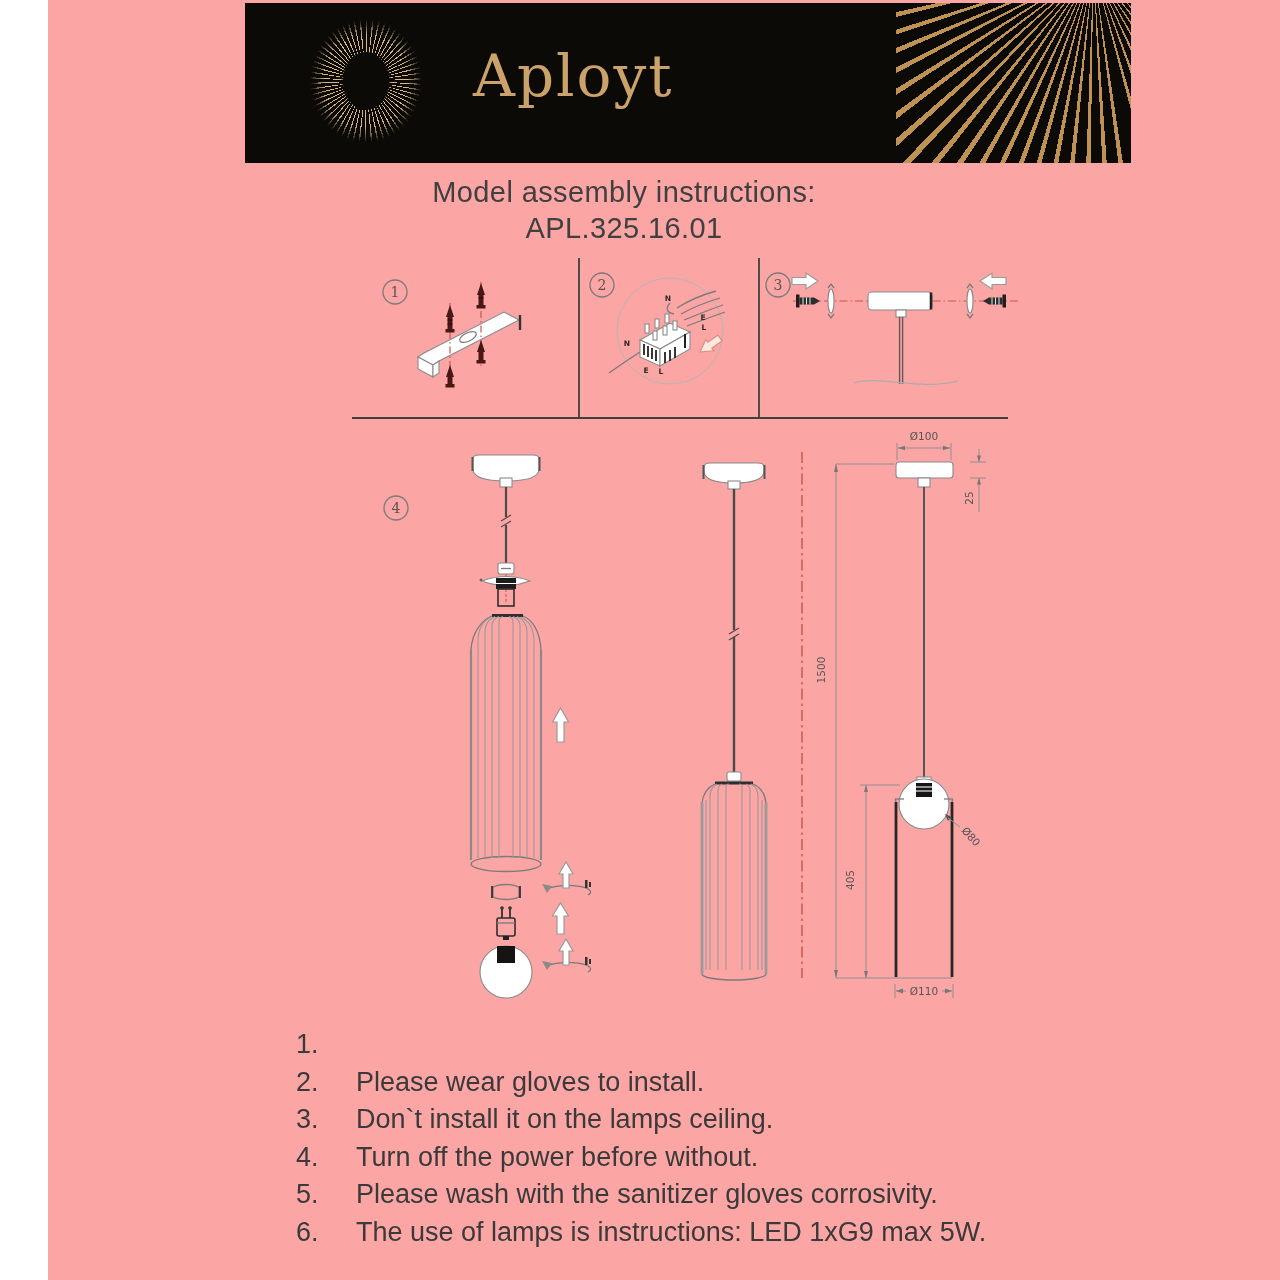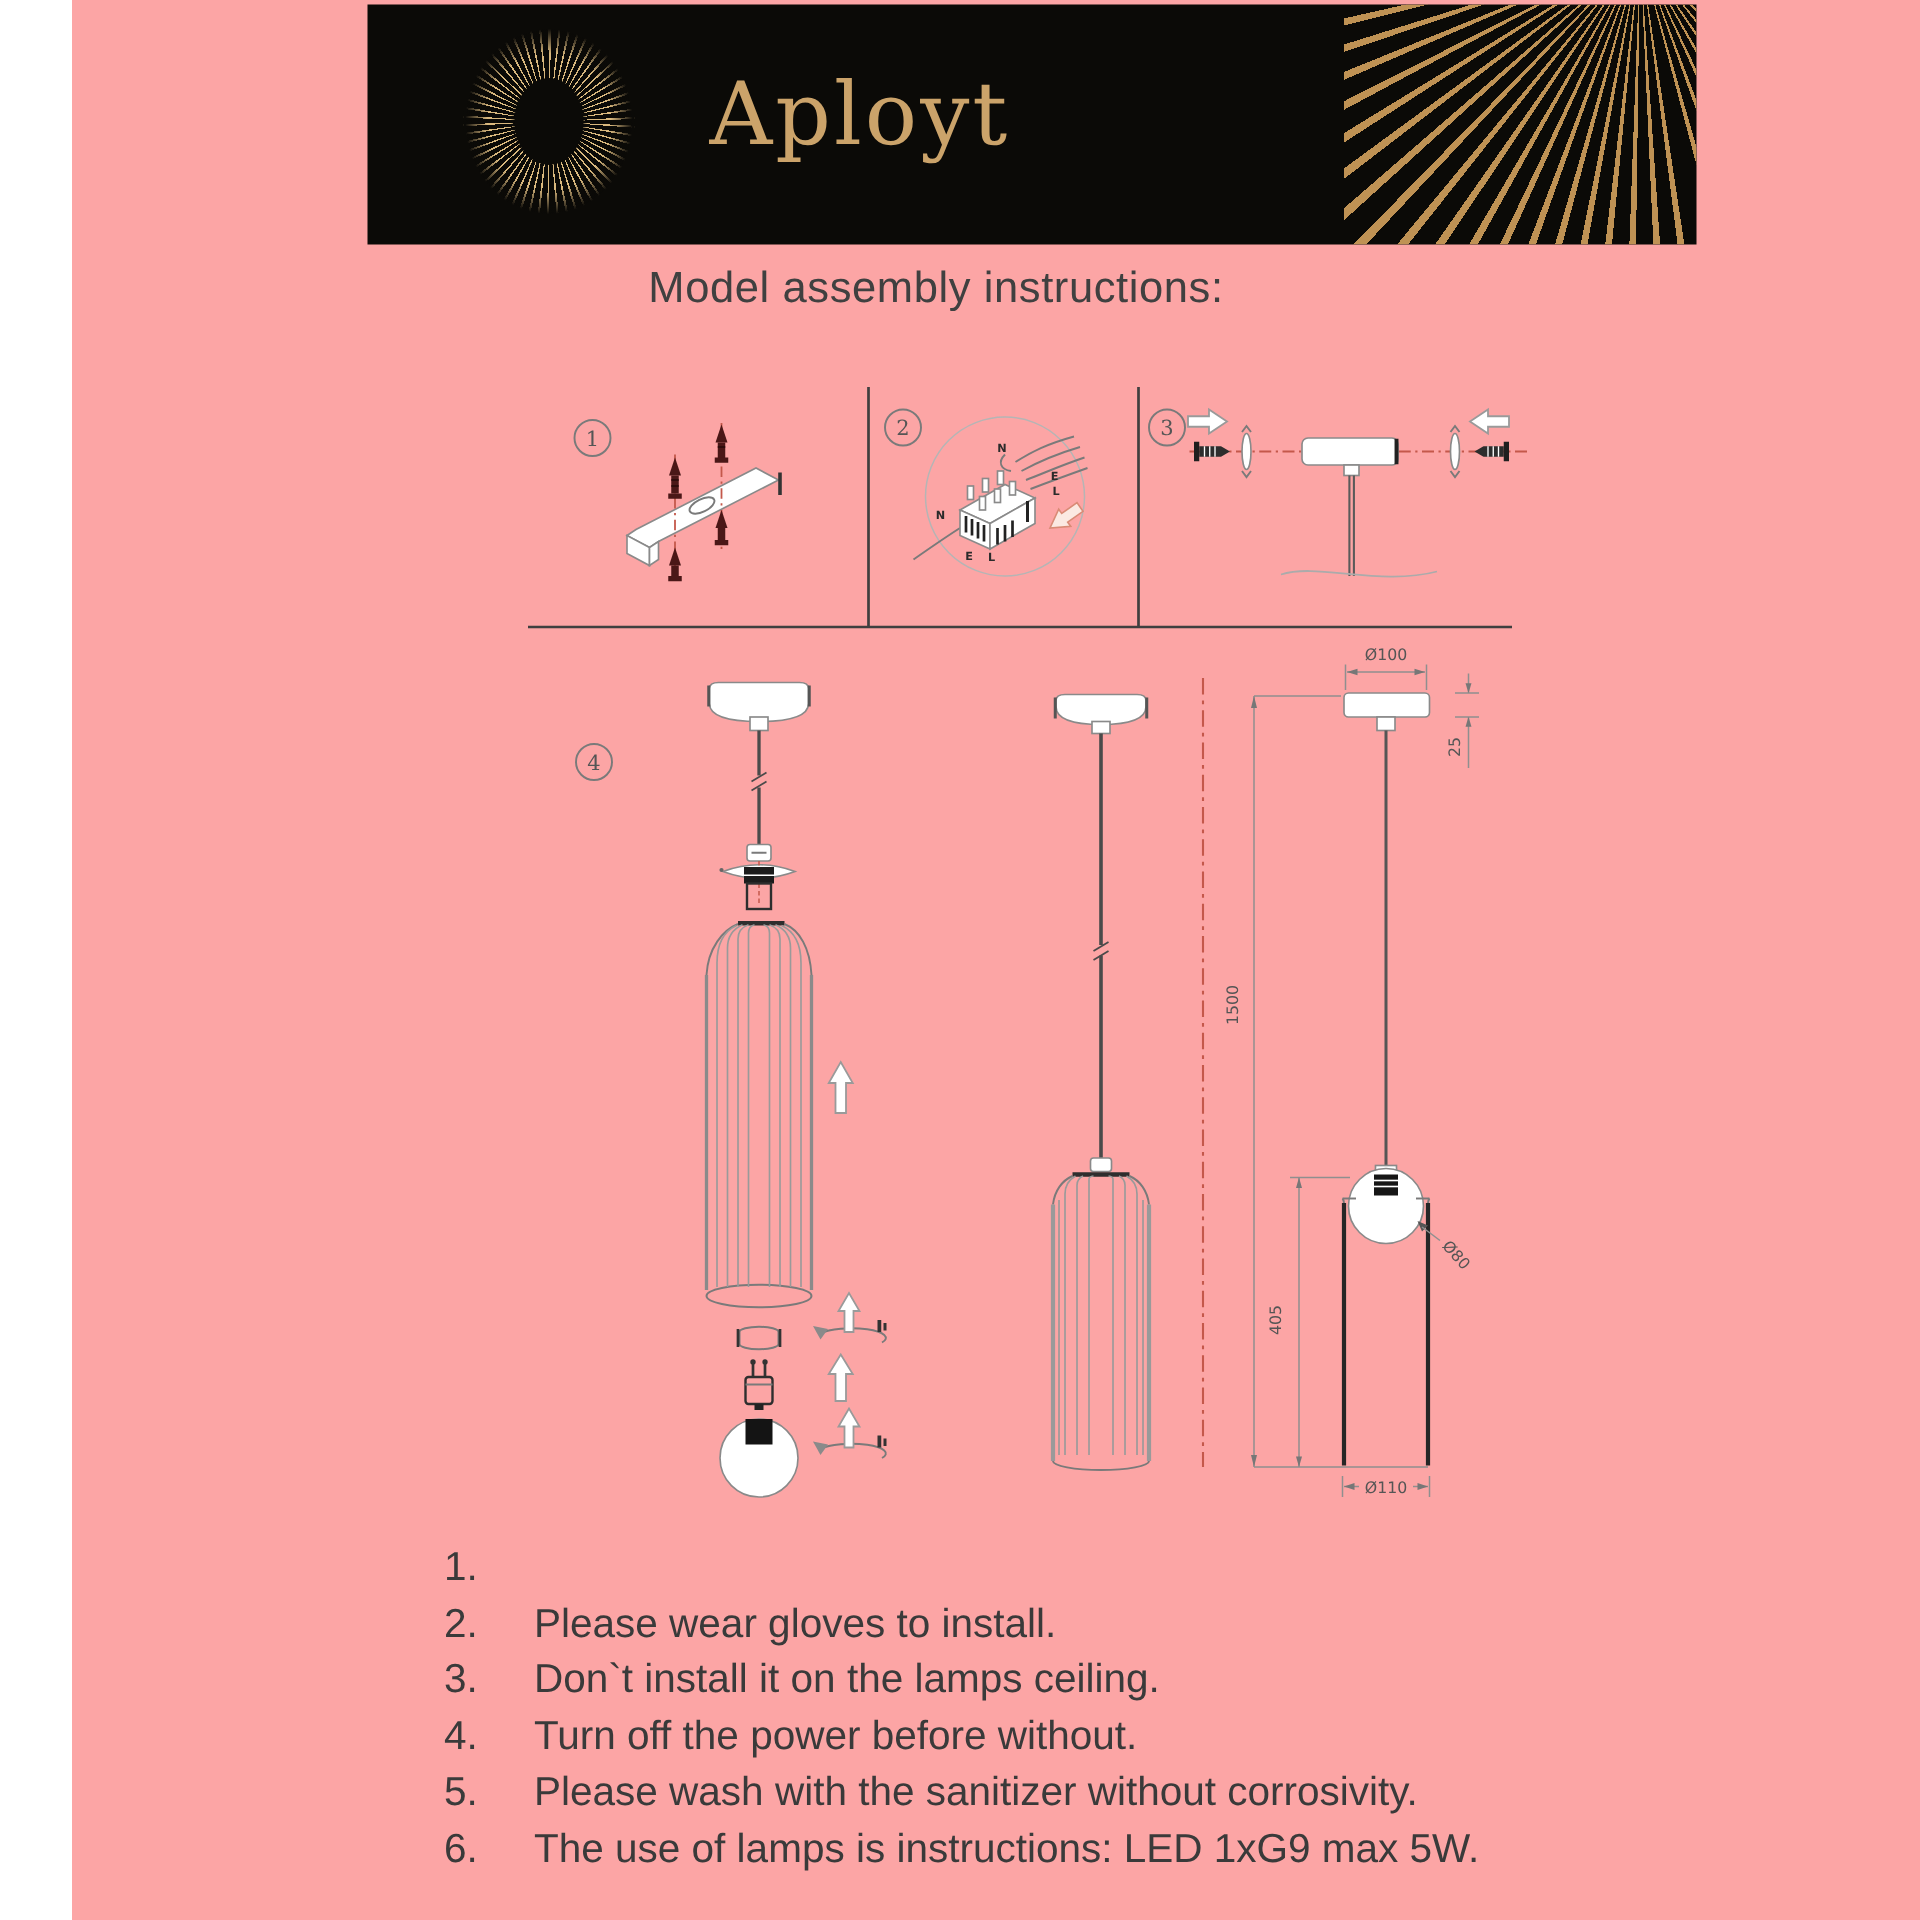--- a/index.html
+++ b/index.html
@@ -50,20 +50,21 @@
 <div class="page">
 
   <div class="banner">
     <div class="sunburst"></div>
     <div class="brand">Aployt</div>
     <div class="rays"></div>
   </div>
 
   <div class="title">
     <div>Model assembly instructions:</div>
+    <div>APL.325.16.01</div>
   </div>
 
   <svg class="drawing" viewBox="295 250 715 765">
 
     <g>
       <line x1="531" y1="258" x2="531" y2="418" stroke="#3f3f3f" stroke-width="1.8"></line>
       <line x1="711" y1="258" x2="711" y2="418" stroke="#3f3f3f" stroke-width="1.8"></line>
       <line x1="304" y1="418" x2="960" y2="418" stroke="#3f3f3f" stroke-width="1.8"></line>
     </g>
 
@@ -407,21 +408,21 @@
     <div class="ins-row">
       <span class="ins-num">3.</span>
       <span>Don`t install it on the lamps ceiling.</span>
     </div>
     <div class="ins-row">
       <span class="ins-num">4.</span>
       <span>Turn off the power before without.</span>
     </div>
     <div class="ins-row">
       <span class="ins-num">5.</span>
-      <span>Please wash with the sanitizer without corrosivity.</span>
+      <span>Please wash with the sanitizer gloves corrosivity.</span>
     </div>
     <div class="ins-row">
       <span class="ins-num">6.</span>
       <span>The use of lamps is instructions: LED 1xG9 max 5W.</span>
     </div>
   </div>
 
 </div>
 
 </body></html>

